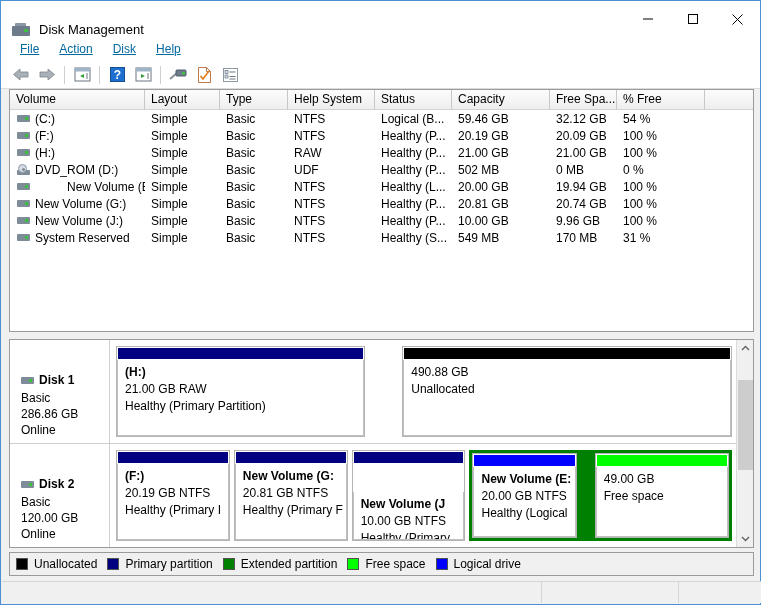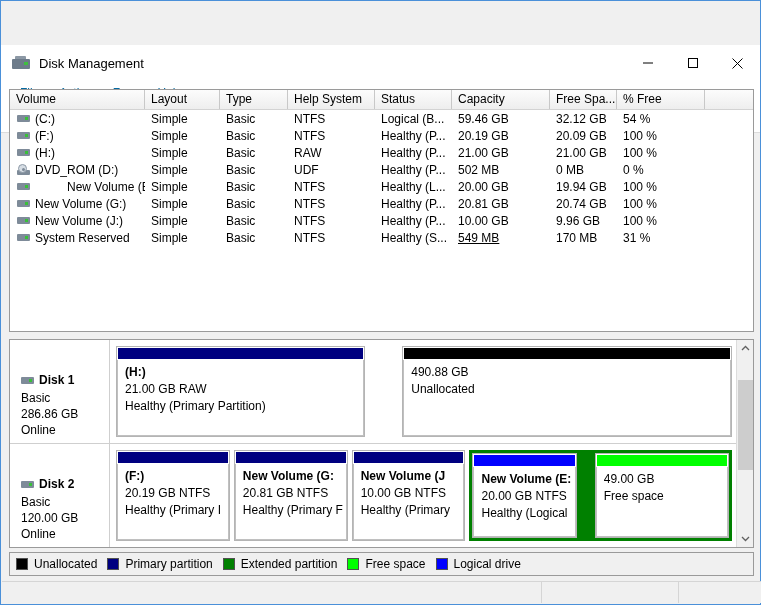--- a/index.html
+++ b/index.html
@@ -6,21 +6,21 @@
   body{
     width:761px;height:605px;overflow:hidden;
     font-family:"Liberation Sans","DejaVu Sans",sans-serif;
     font-size:12px;color:#000;background:#f0f0f0;
   }
   .window{
     position:absolute;left:0;top:0;width:761px;height:605px;
     box-sizing:border-box;border:1px solid #4a90d9;background:#f0f0f0;
   }
   
-  .titlebar{height:36px;background:#ffffff;display:flex;align-items:center;position:relative;margin-top:44px;}
+  .titlebar{height:36px;background:#ffffff;display:flex;align-items:flex-end;position:relative;}
   .title-icon{width:18px;height:14px;margin-left:11px;margin-right:9px;position:relative;flex:none;}
   .title-icon .body{position:absolute;left:0;top:3px;width:18px;height:10px;background:#6d7b8a;border-radius:1px;}
   .title-icon .top{position:absolute;left:3px;top:0;width:11px;height:4px;background:#8c98a5;border-radius:1px;}
   .title-icon .led{position:absolute;left:12px;top:6px;width:4px;height:3px;background:#3fbf3f;}
   .title-text{font-size:13px;color:#000;}
   .winbtns{position:absolute;right:0;top:0;display:flex;height:36px;}
   .winbtn{width:45px;height:36px;display:flex;align-items:center;justify-content:center;}
   .winbtn svg{display:block;}
   
   .menubar{height:24px;display:flex;align-items:center;padding-left:9px;background:#ffffff;}
@@ -115,21 +115,21 @@
             <line x1="1.5" y1="1.5" x2="11.5" y2="11.5" stroke="#000" stroke-width="1"></line>
             <line x1="11.5" y1="1.5" x2="1.5" y2="11.5" stroke="#000" stroke-width="1"></line>
           </svg>
       </div>
     </div>
   </div>
 
   <div class="menubar">
     <div class="menuitem"><u>File</u></div>
     <div class="menuitem"><u>Action</u></div>
-    <div class="menuitem"><u>Free</u></div>
+    <div class="menuitem"><u>Disk</u></div>
     <div class="menuitem"><u>Help</u></div>
   </div>
 
   <div class="toolbar">
     <div class="tbtn">
       <svg width="18" height="15" viewBox="0 0 18 15">
           <path d="M8,2 L8,5 L16,5 L16,10 L8,10 L8,13 L1.5,7.5 Z" fill="#a8b0b8" stroke="#7d858d" stroke-width="0.8"></path>
         </svg>
     </div>
     <div class="tbtn">
@@ -322,21 +322,21 @@
             <span class="ico-drive">
               <span class="b"></span>
               <span class="l"></span>
             </span>
             <span>System Reserved</span>
           </div>
           <div class="cell" style="width: 75px;">Simple</div>
           <div class="cell" style="width: 68px;">Basic</div>
           <div class="cell" style="width: 87px;">NTFS</div>
           <div class="cell" style="width: 77px;">Healthy (S...</div>
-          <div class="cell" style="width: 98px; text-decoration: underline;">549 MB</div>
+          <div class="cell" style="width: 98px;">549 MB</div>
           <div class="cell" style="width: 67px;">170 MB</div>
           <div class="cell" style="width: 88px;">31 %</div>
         </div>
       </div>
   </div>
 
   <div class="graphpane">
     <div id="disk-rows" style="position:absolute;left:0;top:0;right:17px;">
         <div class="diskrow">
           <div class="diskinfo">
@@ -392,21 +392,21 @@
               </div>
             </div>
             <div class="part framed" style="flex: 17 1 0%;">
               <div class="partbar" style="background: rgb(0, 0, 128);"></div>
               <div class="partinfo">
                 <div class="pl b">New Volume  (G:</div>
                 <div class="pl">20.81 GB NTFS</div>
                 <div class="pl">Healthy (Primary F</div>
               </div>
             </div>
-            <div class="part framed" style="flex: 17 1 0%;">
+            <div class="part framed" style="flex: 17 1 0%; gap: 28px;">
               <div class="partbar" style="background: rgb(0, 0, 128);"></div>
               <div class="partinfo">
                 <div class="pl b">New Volume  (J</div>
                 <div class="pl">10.00 GB NTFS</div>
                 <div class="pl">Healthy (Primary</div>
               </div>
             </div>
             <div class="extwrap" style="flex: 39 1 0%;">
               <div class="part framed" style="flex: 17 1 0%; margin-right: 2px;">
                 <div class="partbar" style="background: rgb(0, 0, 255);"></div>

